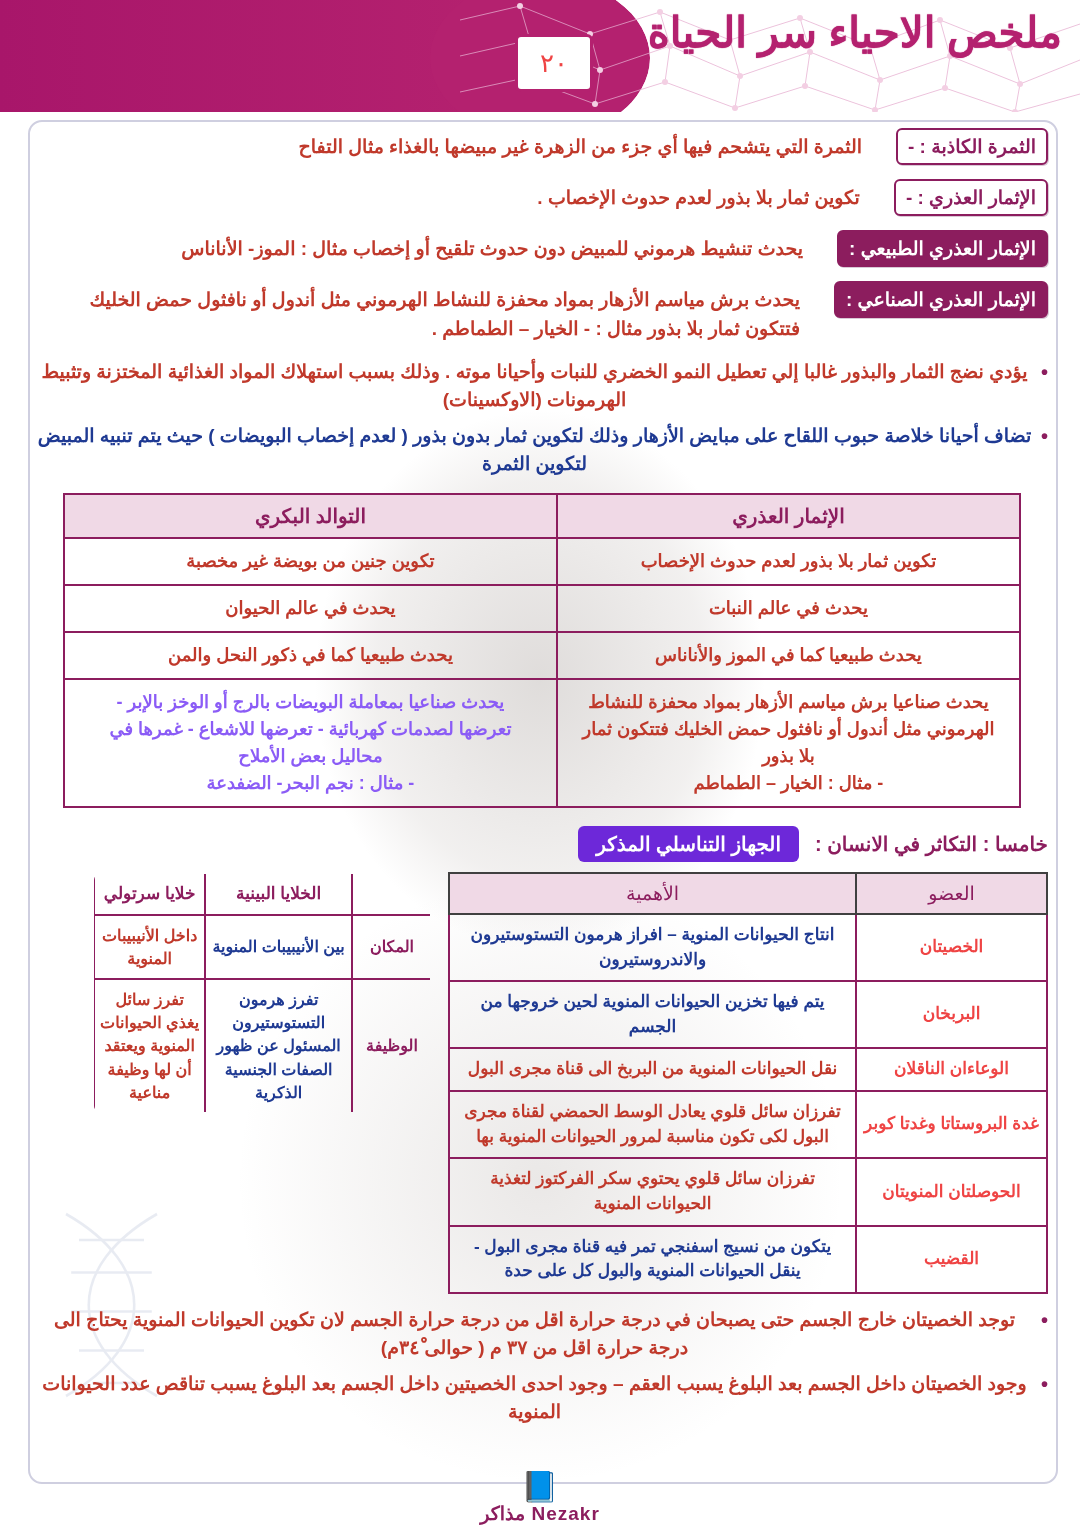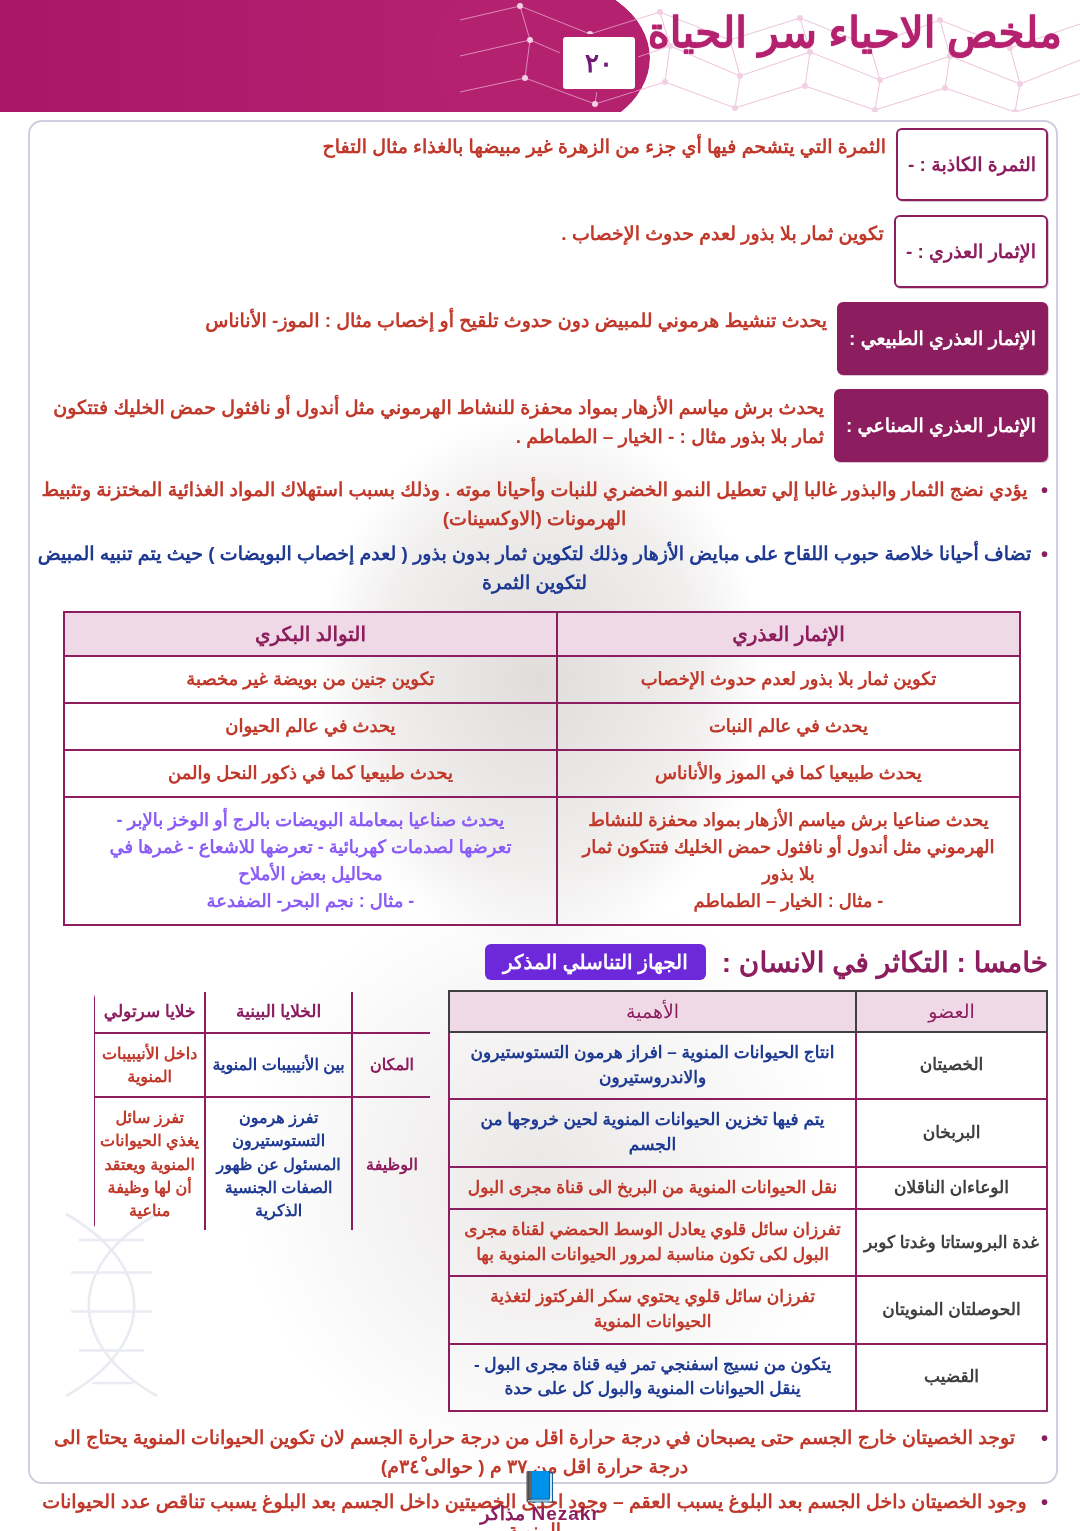--- a/index.html
+++ b/index.html
@@ -28,46 +28,47 @@
     overflow:hidden;
   }
   .hdr-mesh{position:absolute;inset:0;width:620px;height:112px;}
   .hdr-title{
     position:absolute;right:18px;top:10px;
     font-size:42px;font-weight:bold;color:#b4216f;
     letter-spacing:0;line-height:1.1;white-space:nowrap;
     text-shadow:0 0 1px #b4216f;
   }
   .hdr-badge{
-    position:absolute;right:442px;top:34px;
+    position:absolute;right:487px;top:34px;
     width:72px;height:52px;background:#fff;border:3px solid #b4216f;border-radius:6px;
     display:flex;align-items:center;justify-content:center;
-    font-size:26px;font-weight:bold;color:#701a75;
+    font-size:26px;font-weight:normal;color:#ef4444;
   }
   .hdr-swoosh{
     position:absolute;right:430px;top:-22px;width:220px;height:160px;
     border-radius:50%;border:0;background:#b4216f;
     clip-path:ellipse(50% 50% at 50% 50%);
     opacity:1;z-index:-1;
   }
   
   .page{
     position:absolute;left:28px;top:120px;width:1026px;height:1360px;
     border:2px solid #cfcfe0;border-radius:14px;
     background:transparent;z-index:2;
   }
   .content{
     position:absolute;left:36px;top:128px;width:1012px;height:1350px;z-index:4;
   }
   
   .defrow{display:flex;align-items:flex-start;justify-content:flex-start;margin-bottom:14px;gap:10px;}
   .deftag{
     background:#fff;border:2px solid #8c1d5e;border-radius:6px;
-    padding:23px 10px;font-size:19px;font-weight:bold;color:#8c1d5e;white-space:nowrap;
+    padding:5px 10px;font-size:19px;font-weight:bold;color:#8c1d5e;white-space:nowrap;
     box-shadow:1px 1px 0 #d9c9d6;
+    margin-left:24px;
   }
   .deftag.filled{background:#8c1d5e;color:#fff;border-color:#8c1d5e;}
   .deftext{
     font-size:19px;font-weight:bold;color:#c0392b;line-height:1.55;padding-top:4px;
     flex:1;text-align:right;
   }
   
   .bullets{margin:8px 0 14px 0;}
   .bullet{
     display:flex;gap:8px;align-items:flex-start;margin-bottom:7px;
@@ -85,37 +86,37 @@
   }
   .tbl1 td{
     border:2px solid #8c1d5e;color:#c0392b;font-size:18px;font-weight:bold;
     padding:9px 24px;text-align:center;line-height:1.5;background:transparent;
   }
   .tbl1 td.blue{color:#8b5cf6;}
   
   .sect{
     display:flex;align-items:center;gap:16px;justify-content:flex-start;margin:18px 0 10px 0;
   }
-  .sect .t1{font-size:28px;font-weight:bold;color:#8c1d5e;white-space:nowrap;}
+  .sect .t1{font-size:20px;font-weight:bold;color:#8c1d5e;white-space:nowrap;}
   .sect .t2{
     background:#6d28d9;color:#fff;font-size:20px;font-weight:bold;
     border-radius:6px;padding:6px 18px;white-space:nowrap;
   }
   
   .twocol{display:flex;gap:16px;align-items:flex-start;justify-content:flex-start;}
   .tblMale{width:600px;}
   .tblMale th{
     background:#f0d9e6;border:2px solid #404040;color:#8c1d5e;
     font-size:19px;font-weight:normal;padding:8px 6px;text-align:center;
   }
   .tblMale td{
     border:2px solid #8c1d5e;font-size:17px;font-weight:bold;padding:8px 7px;
     text-align:center;line-height:1.45;color:#1f3a93;
   }
-  .tblMale td.organ{color:#404040;white-space:nowrap;}
+  .tblMale td.organ{color:#ef4444;white-space:nowrap;}
   .tblMale td.red{color:#c0392b;}
   .tblCells{width:340px;border:2px solid #8c1d5e;border-radius:8px;overflow:hidden;}
   .tblCells th{
     border:2px solid #8c1d5e;color:#8c1d5e;font-size:17px;font-weight:bold;
     padding:8px 4px;text-align:center;background:transparent;line-height:1.4;
   }
   .tblCells td{
     border:2px solid #8c1d5e;font-size:16px;font-weight:bold;padding:8px 5px;
     text-align:center;line-height:1.45;color:#c0392b;
   }

